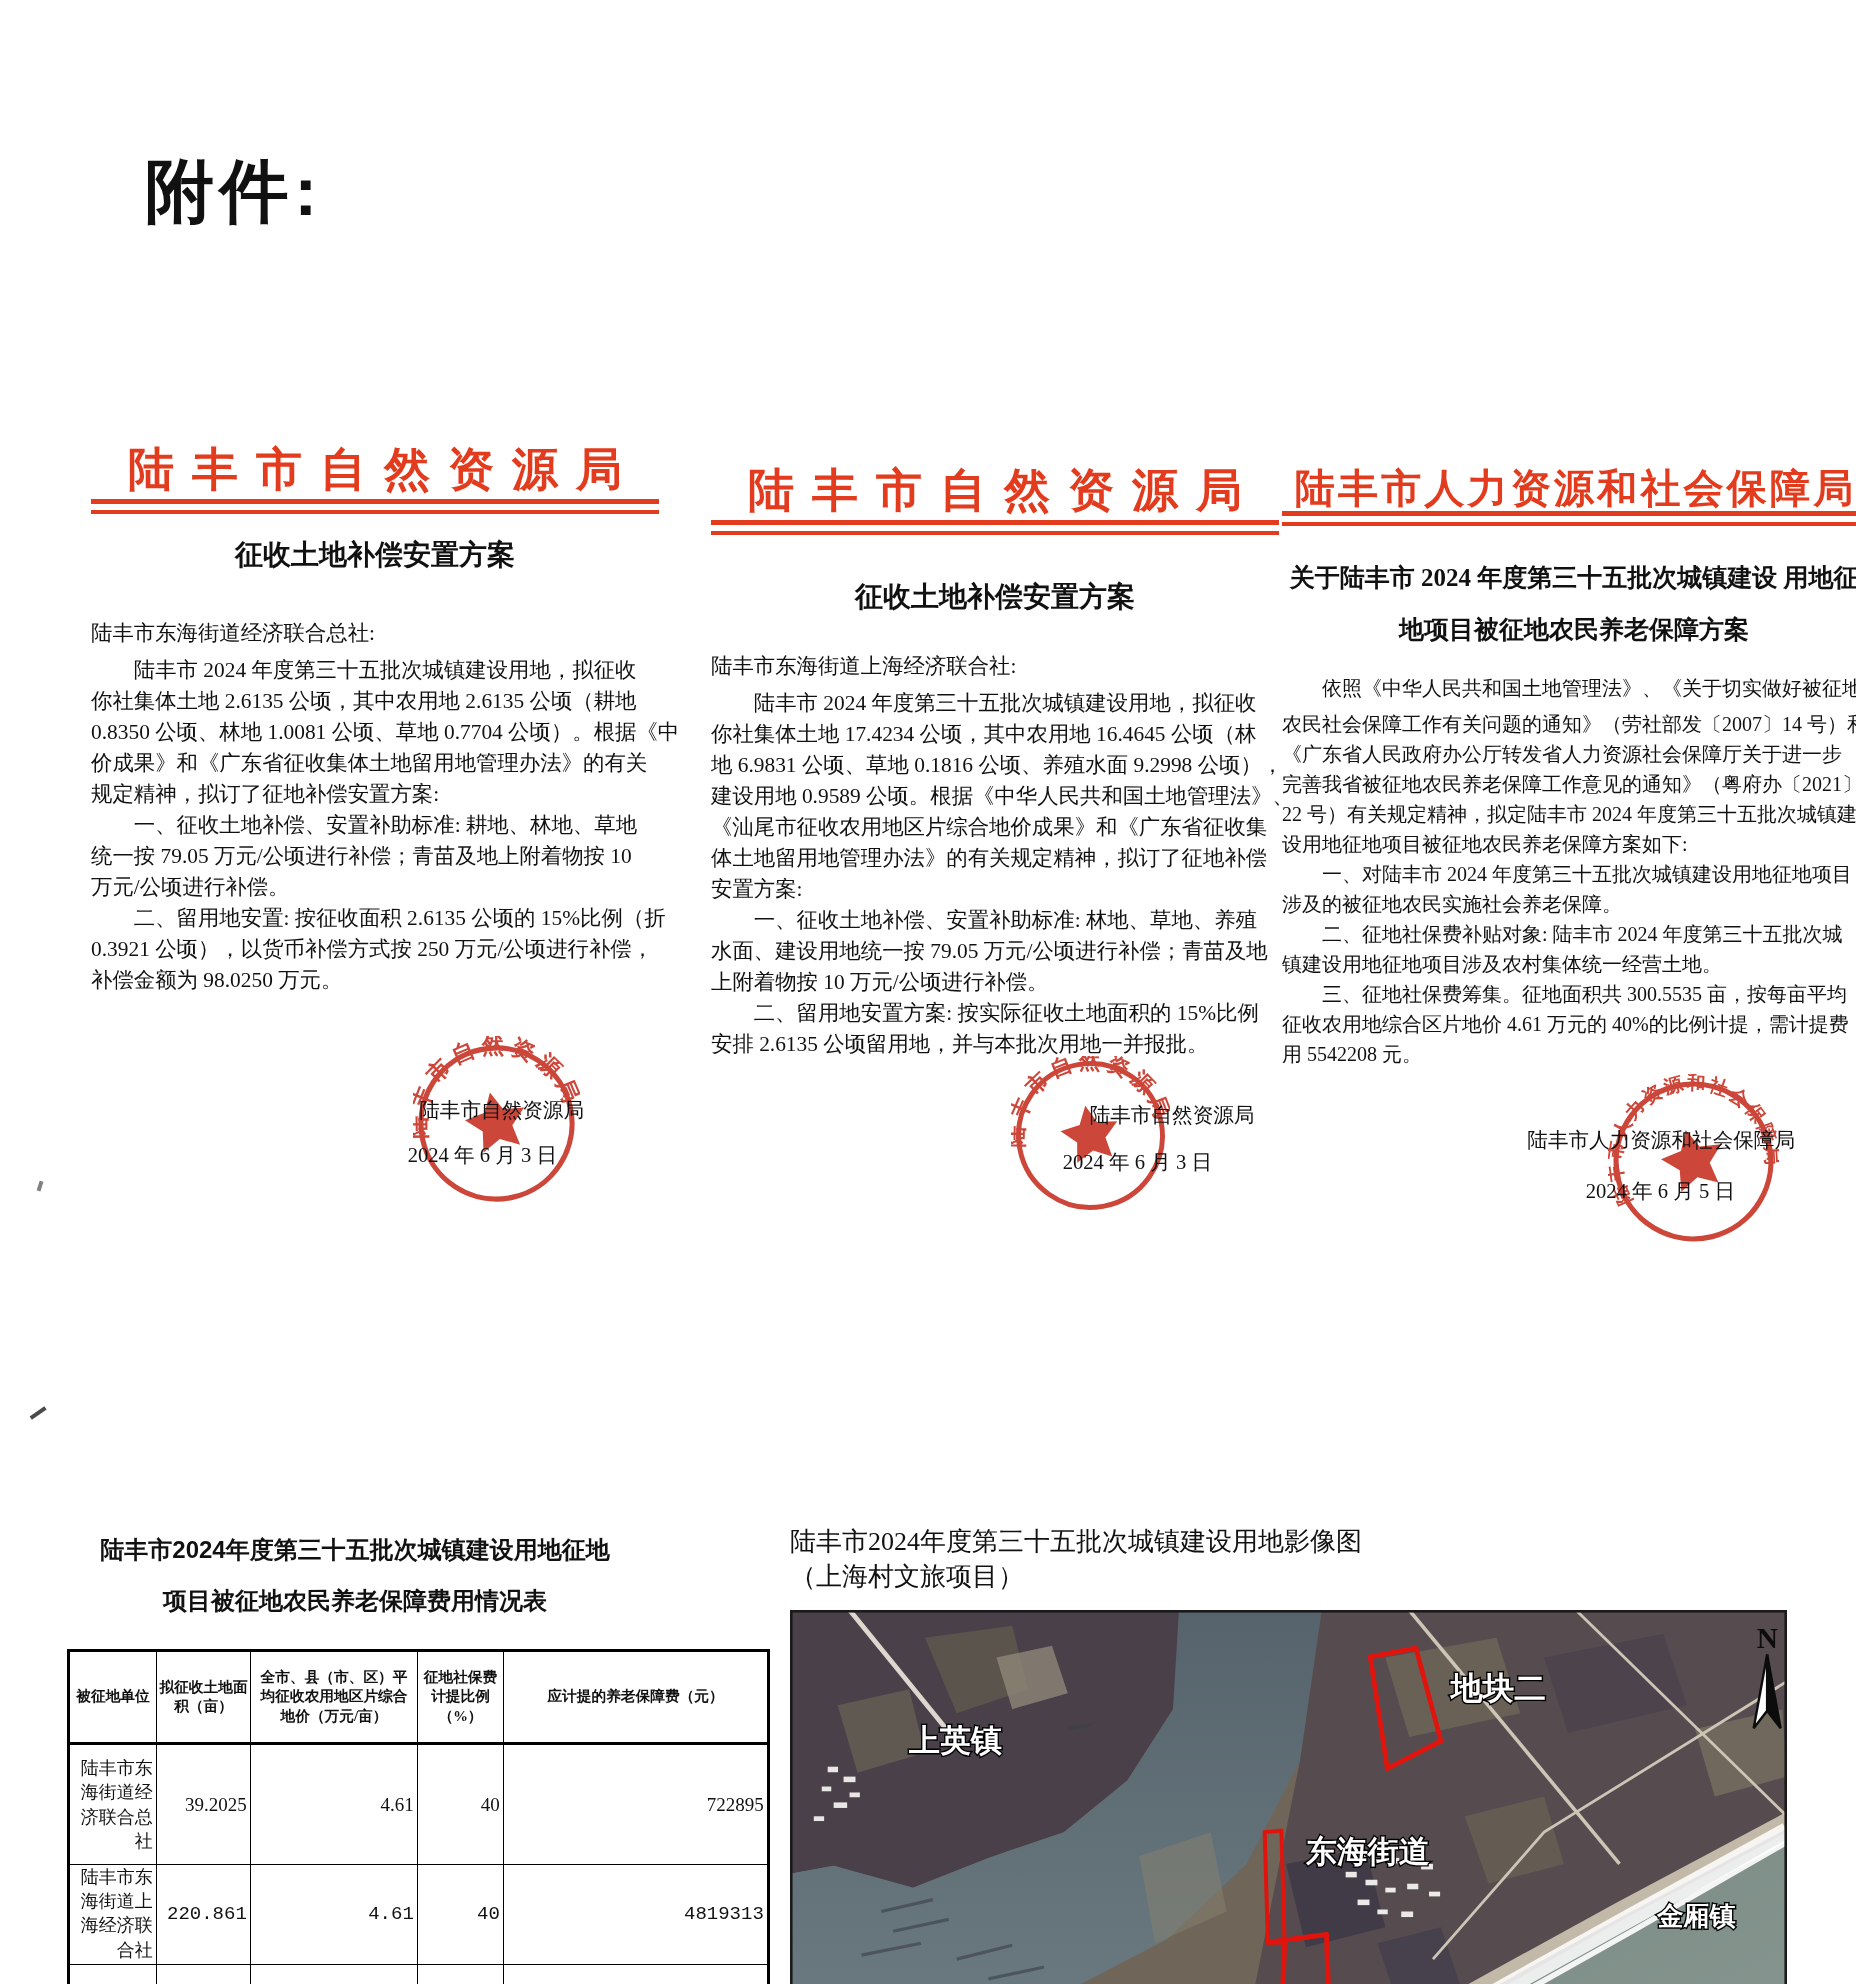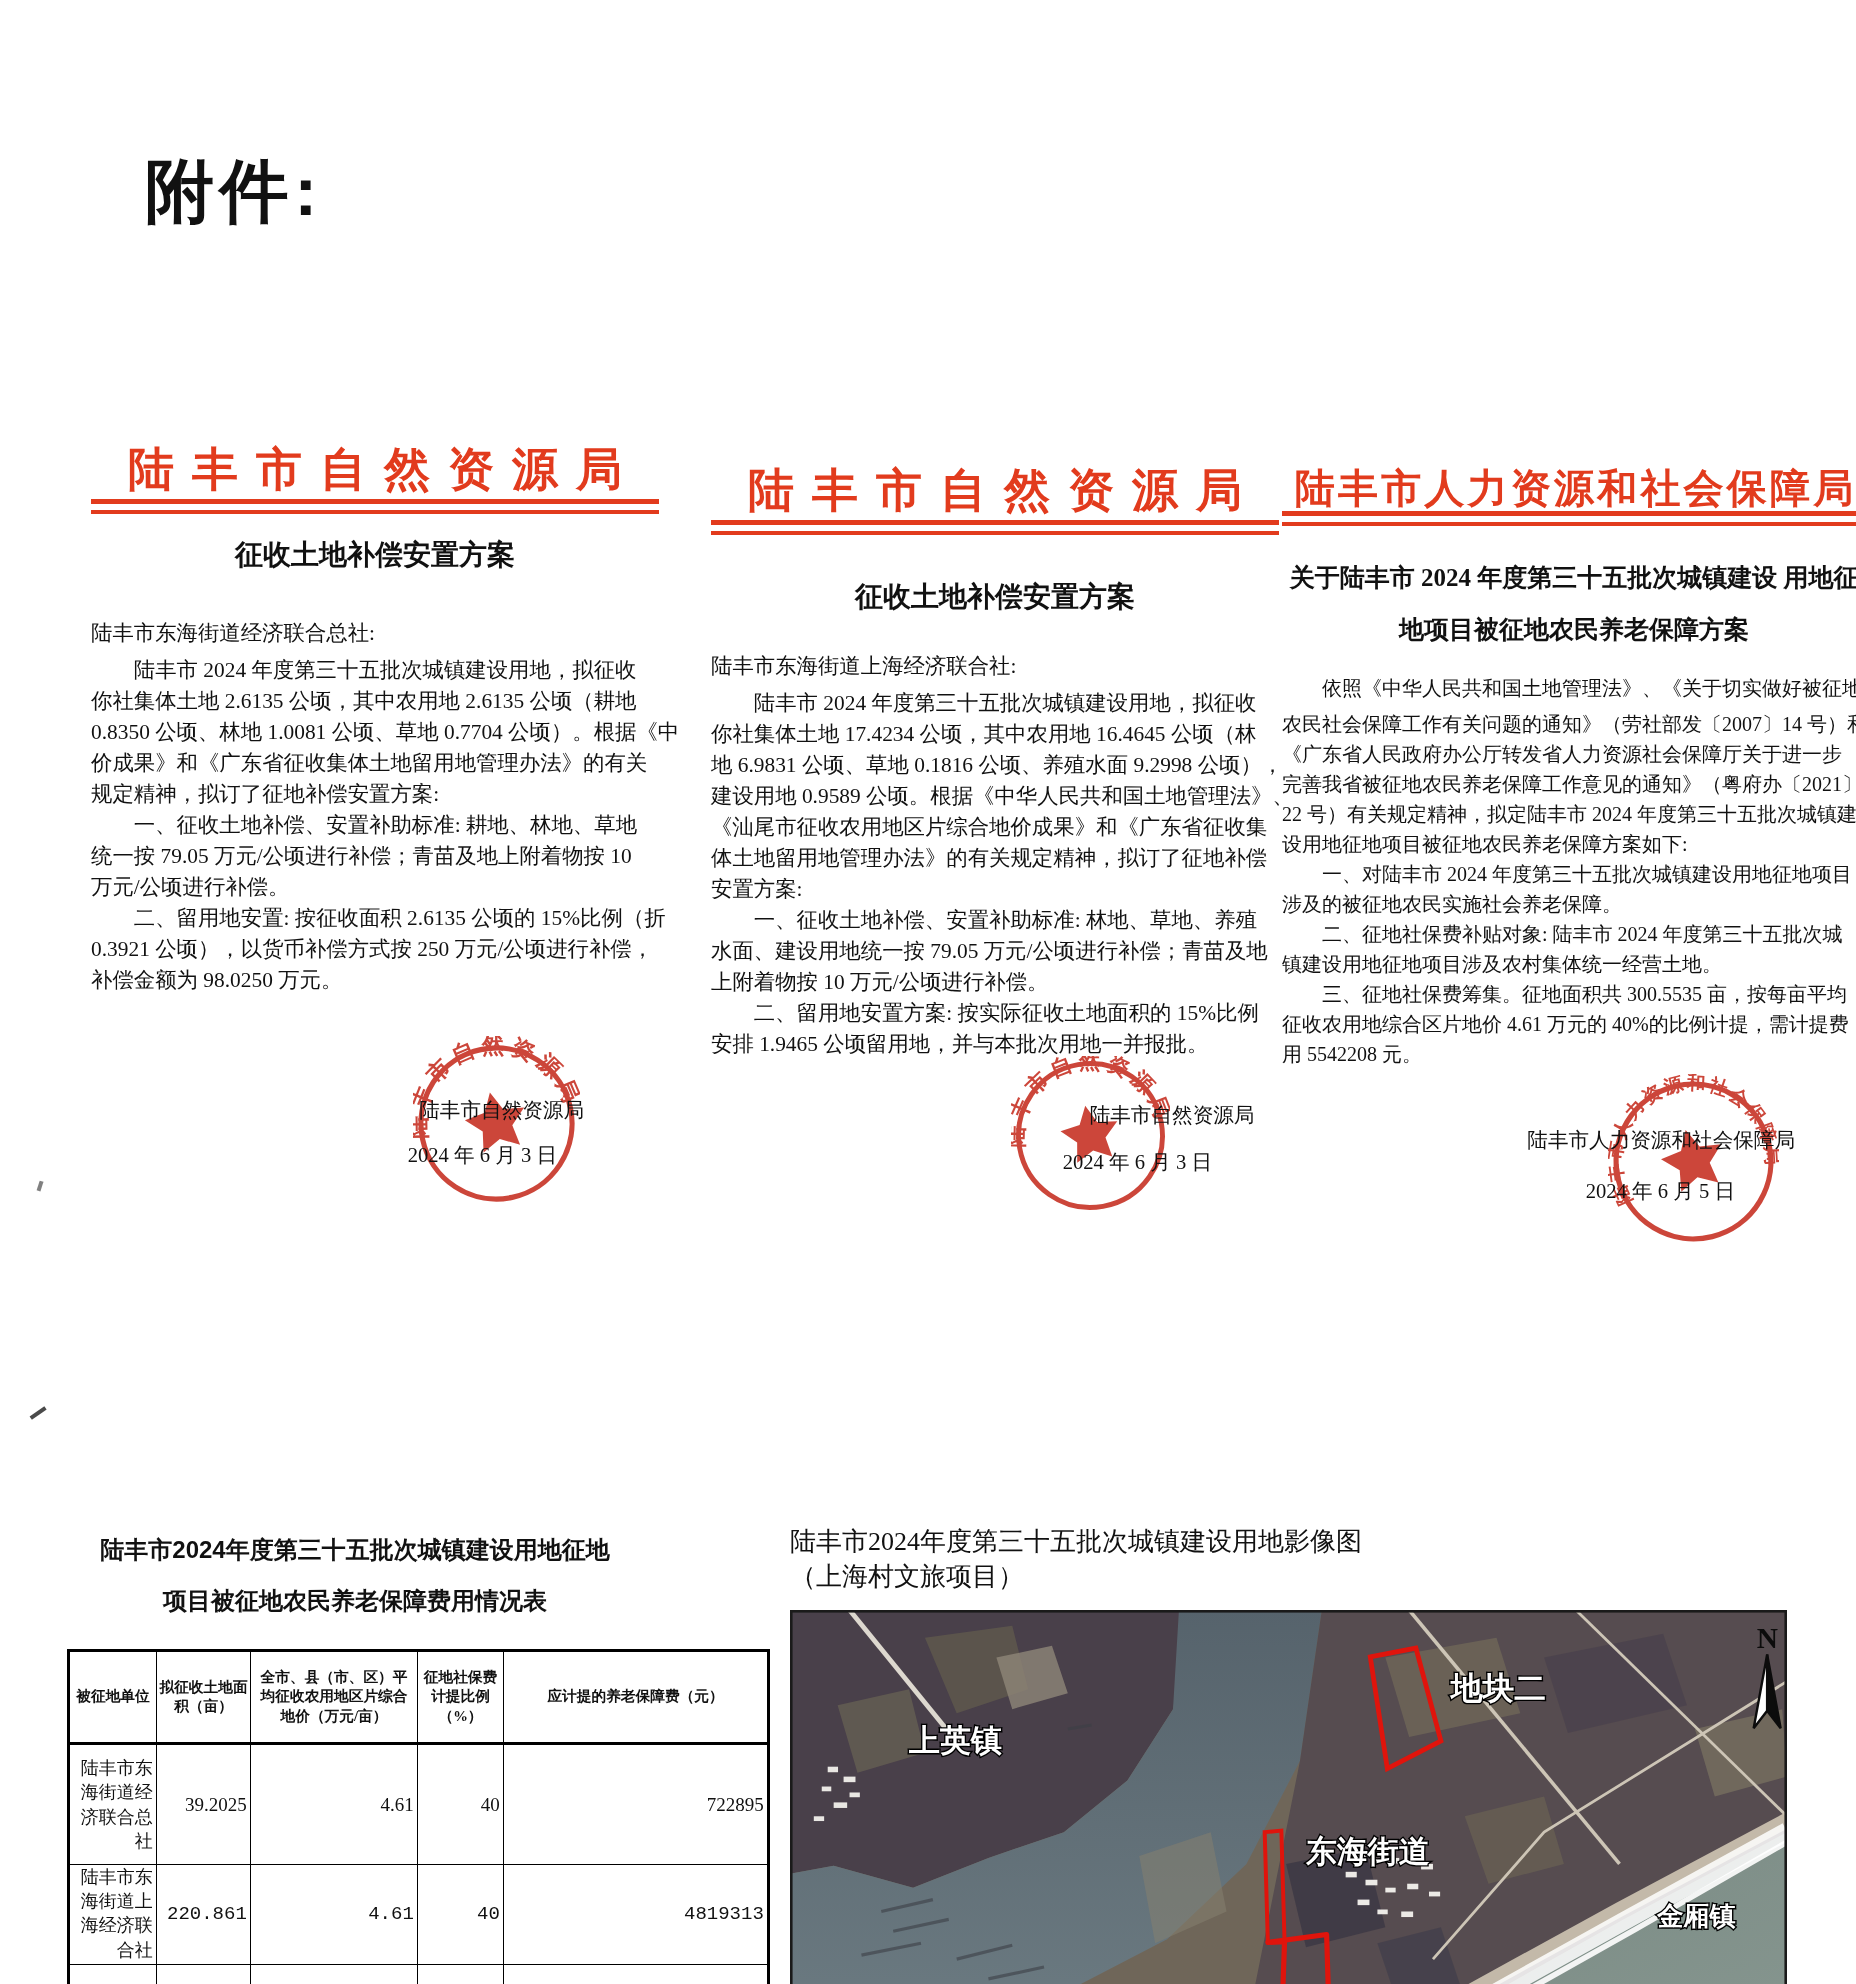--- a/index.html
+++ b/index.html
@@ -164,21 +164,21 @@
       <div class="line">你社集体土地 17.4234 公顷，其中农用地 16.4645 公顷（林</div>
       <div class="line">地 6.9831 公顷、草地 0.1816 公顷、养殖水面 9.2998 公顷），</div>
       <div class="line">建设用地 0.9589 公顷。根据《中华人民共和国土地管理法》、</div>
       <div class="line">《汕尾市征收农用地区片综合地价成果》和《广东省征收集</div>
       <div class="line">体土地留用地管理办法》的有关规定精神，拟订了征地补偿</div>
       <div class="line">安置方案:</div>
       <div class="line">　　一、征收土地补偿、安置补助标准: 林地、草地、养殖</div>
       <div class="line">水面、建设用地统一按 79.05 万元/公顷进行补偿；青苗及地</div>
       <div class="line">上附着物按 10 万元/公顷进行补偿。</div>
       <div class="line">　　二、留用地安置方案: 按实际征收土地面积的 15%比例</div>
-      <div class="line">安排 1.9465 公顷留用地，并与本批次用地一并报批。</div>
+      <div class="line">安排 2.6135 公顷留用地，并与本批次用地一并报批。</div>
     </div>
 
   <svg class="stamp" viewBox="-210 -210 420 420">
     <g transform="rotate(-10)">
       <circle class="stamp-ring" cx="0" cy="0" r="190"></circle>
       <path class="stamp-star" d="M0,-80 L23.5,-32.4 L76.1,-24.7 L38,12.4 L47,64.7 L0,40 L-47,64.7 L-38,12.4 L-76.1,-24.7 L-23.5,-32.4 Z"></path>
       <path id="arcB" d="M -172 46 A 178 178 0 1 1 172 46" fill="none"></path>
       <text class="stamp-text"><textPath href="#arcB" startOffset="50%" text-anchor="middle">陆丰市自然资源局</textPath></text>
     </g>
   </svg>

